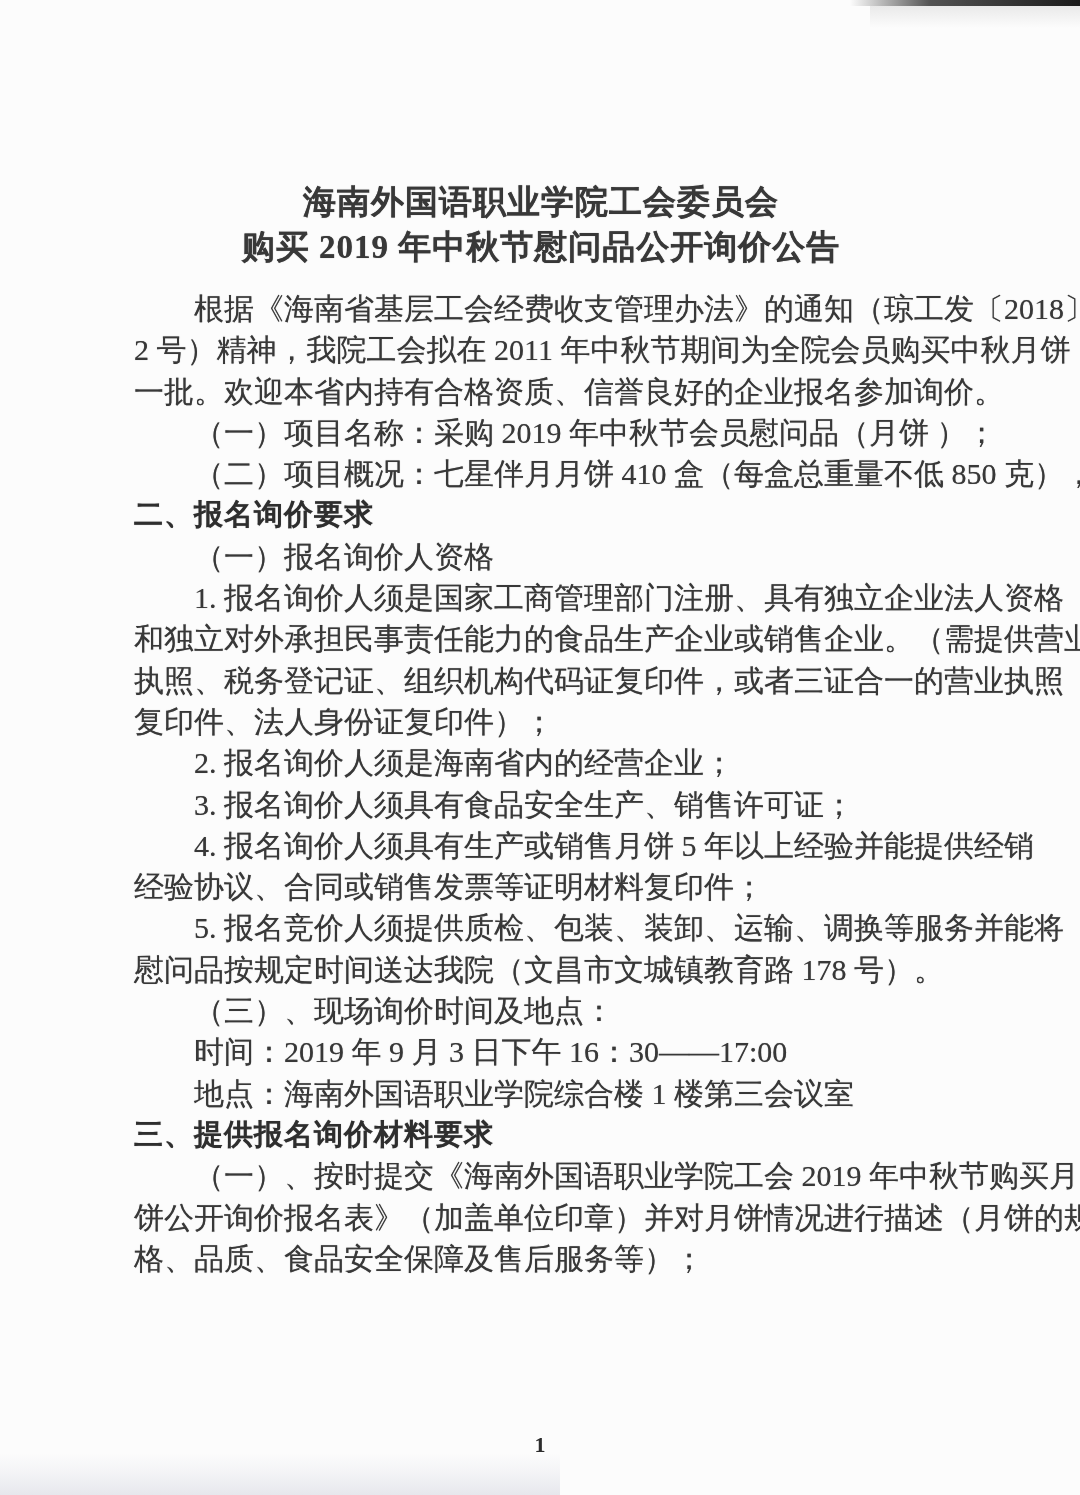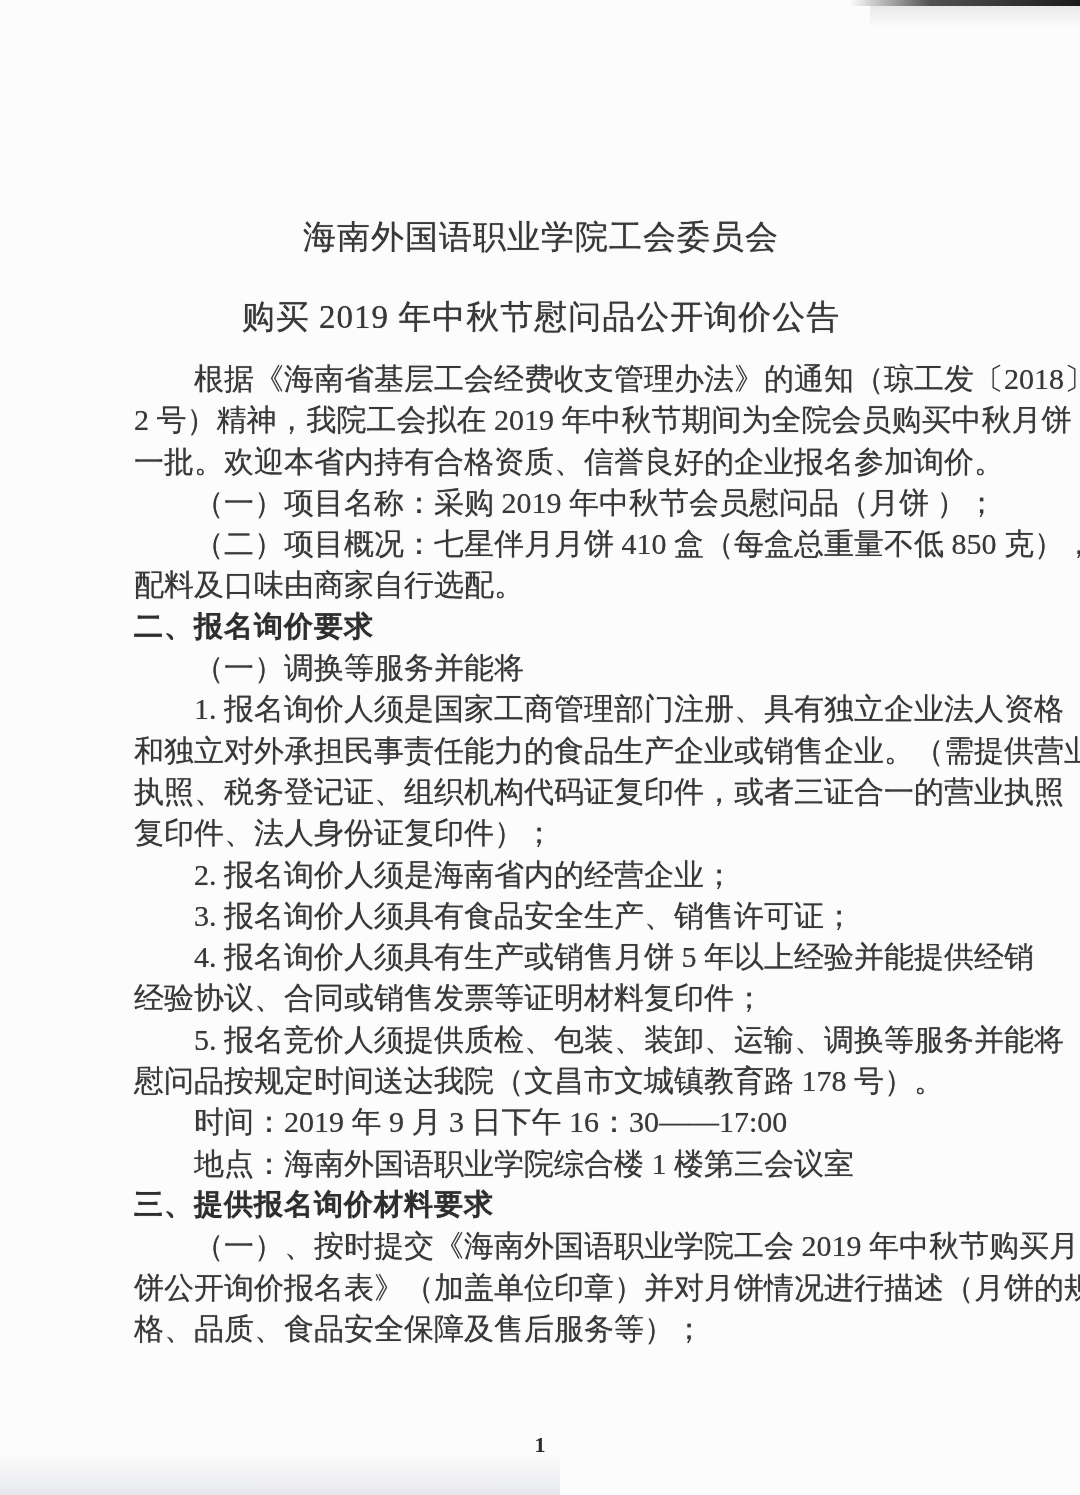--- a/index.html
+++ b/index.html
@@ -41,27 +41,26 @@
 
   .content {
     position: absolute;
     left: 134px;
     top: 180px;
     width: 814px;
   }
 
   .title-line {
     text-align: center;
-    font-weight: normal;
+    font-weight: bold;
     font-size: 33px;
     line-height: 45px;
     letter-spacing: 1px;
     white-space: nowrap;
     text-shadow: 0 0 0.7px rgba(55,55,55,0.85);
-    margin-top: 35px;
   }
 
   .lines {
     margin-top: 18px;
   }
 
   .line {
     font-size: 30px;
     line-height: 41.3px;
     white-space: nowrap;
@@ -97,37 +96,37 @@
   <div class="artifact-top-right"></div>
   <div class="artifact-top-right-smudge"></div>
   <div class="artifact-bottom-left"></div>
 
   <div class="content">
     <div class="title-line">海南外国语职业学院工会委员会</div>
     <div class="title-line">购买 2019 年中秋节慰问品公开询价公告</div>
 
     <div class="lines" id="doc-lines">
         <div class="line body indent">根据《海南省基层工会经费收支管理办法》的通知（琼工发〔2018〕</div>
-        <div class="line body">2 号）精神，我院工会拟在 2019 年中秋节期间为全院会员购买中秋月饼</div>
+        <div class="line body">2 号）精神，我院工会拟在 2011 年中秋节期间为全院会员购买中秋月饼</div>
         <div class="line body">一批。欢迎本省内持有合格资质、信誉良好的企业报名参加询价。</div>
         <div class="line body indent">（一）项目名称：采购 2019 年中秋节会员慰问品（月饼 ）；</div>
         <div class="line body indent">（二）项目概况：七星伴月月饼 410 盒（每盒总重量不低 850 克），</div>
-        <div class="line body">配料及口味由商家自行选配。</div>
         <div class="line heading">二、报名询价要求</div>
-        <div class="line body indent">（一）调换等服务并能将</div>
+        <div class="line body indent">（一）报名询价人资格</div>
         <div class="line body indent">1. 报名询价人须是国家工商管理部门注册、具有独立企业法人资格</div>
         <div class="line body">和独立对外承担民事责任能力的食品生产企业或销售企业。（需提供营业</div>
         <div class="line body">执照、税务登记证、组织机构代码证复印件，或者三证合一的营业执照</div>
         <div class="line body">复印件、法人身份证复印件）；</div>
         <div class="line body indent">2.  报名询价人须是海南省内的经营企业；</div>
         <div class="line body indent">3.  报名询价人须具有食品安全生产、销售许可证；</div>
         <div class="line body indent">4.  报名询价人须具有生产或销售月饼 5 年以上经验并能提供经销</div>
         <div class="line body">经验协议、合同或销售发票等证明材料复印件；</div>
         <div class="line body indent">5.  报名竞价人须提供质检、包装、装卸、运输、调换等服务并能将</div>
         <div class="line body">慰问品按规定时间送达我院（文昌市文城镇教育路 178 号）。</div>
+        <div class="line body indent">（三）、现场询价时间及地点：</div>
         <div class="line body indent">时间：2019 年 9 月 3 日下午 16：30——17:00</div>
         <div class="line body indent">地点：海南外国语职业学院综合楼 1 楼第三会议室</div>
         <div class="line heading">三、提供报名询价材料要求</div>
         <div class="line body indent">（一）、按时提交《海南外国语职业学院工会 2019 年中秋节购买月</div>
         <div class="line body">饼公开询价报名表》（加盖单位印章）并对月饼情况进行描述（月饼的规</div>
         <div class="line body">格、品质、食品安全保障及售后服务等）；</div>
       </div>
   </div>
 
   <div class="page-number">1</div>

